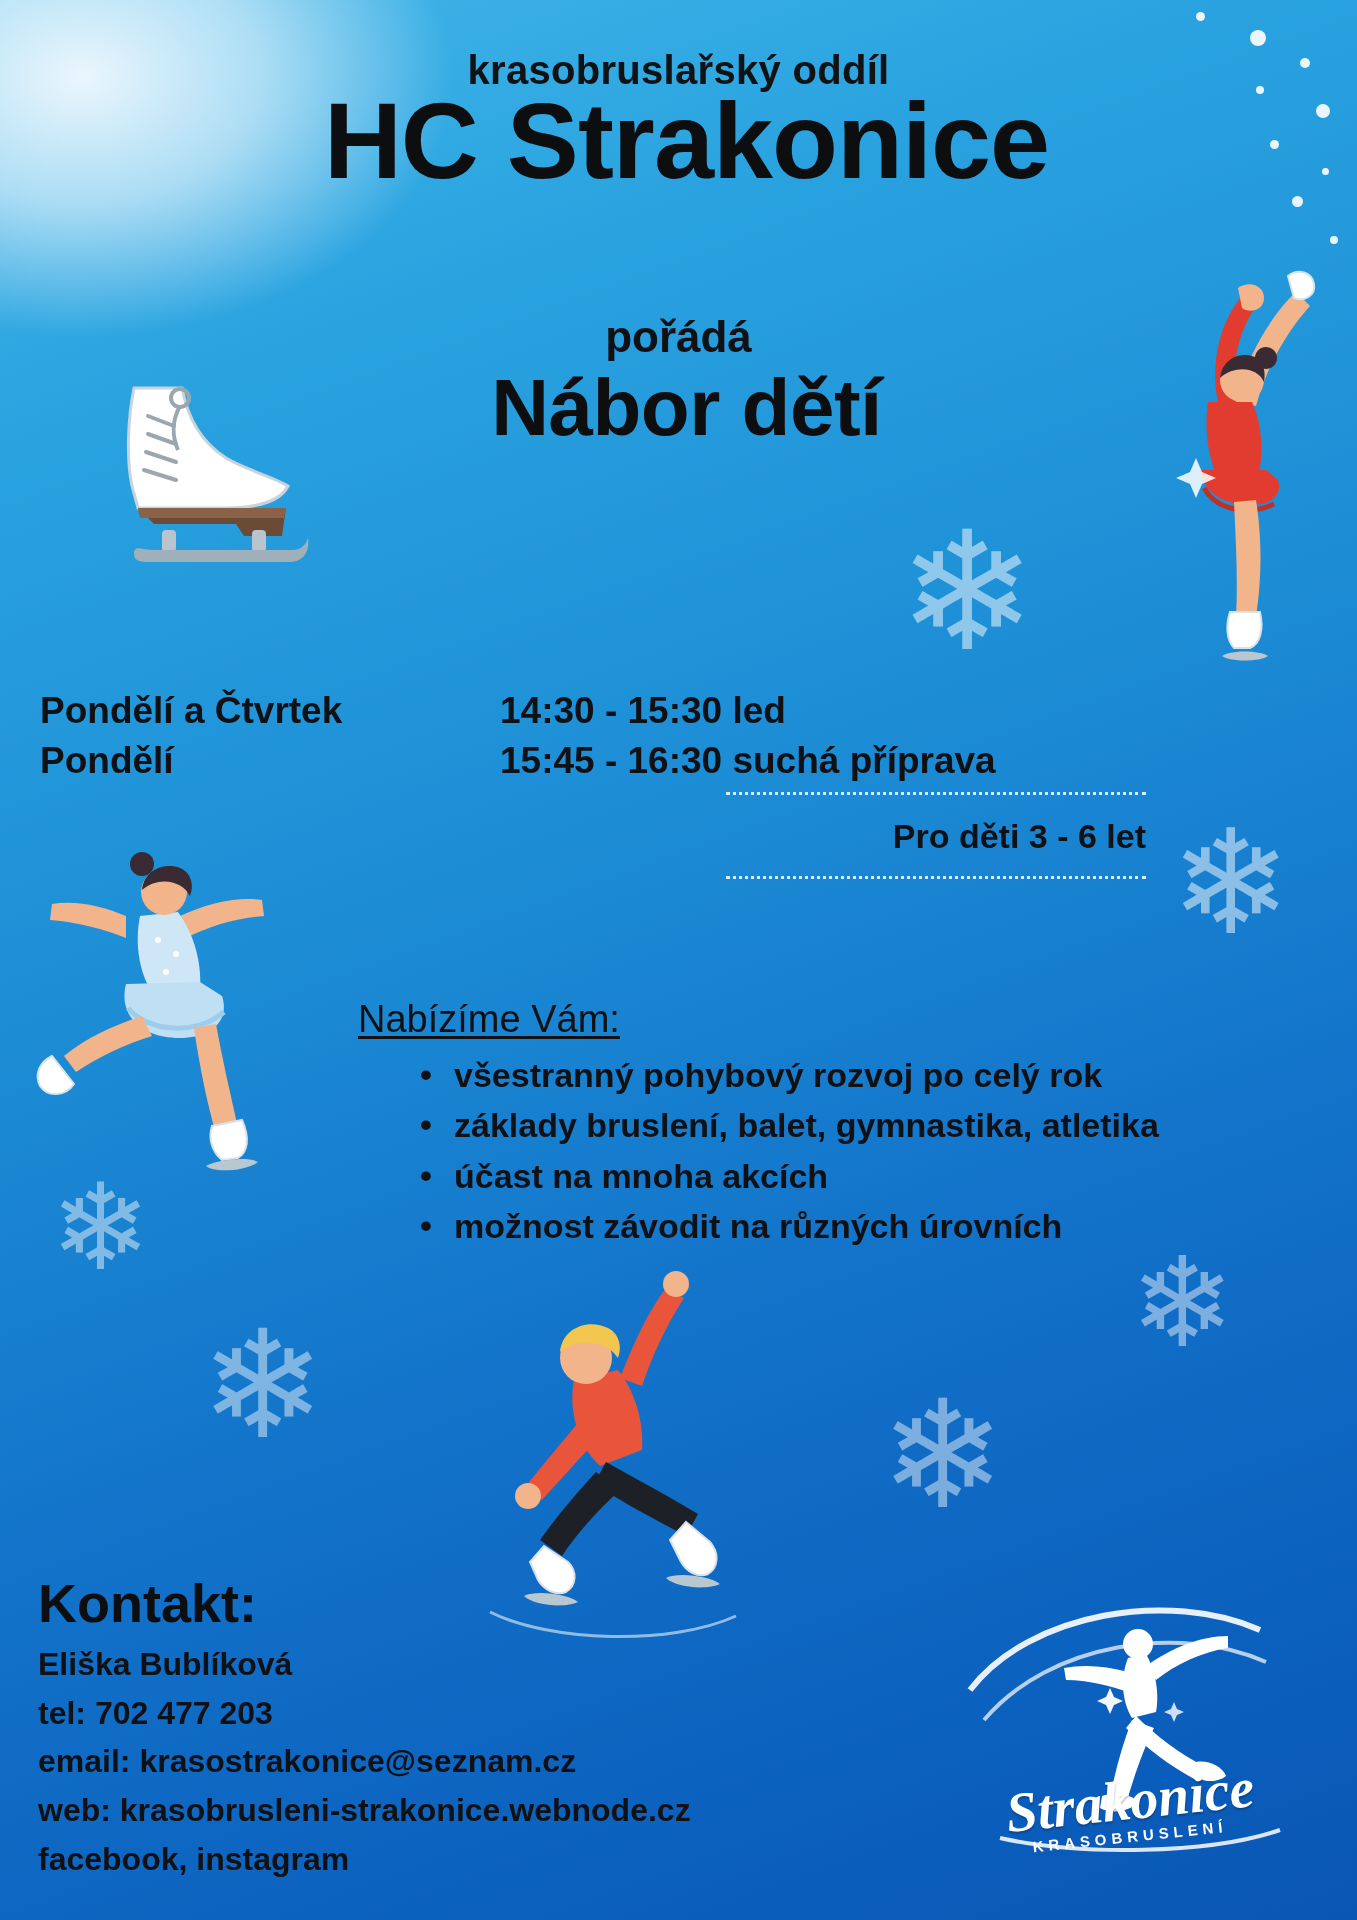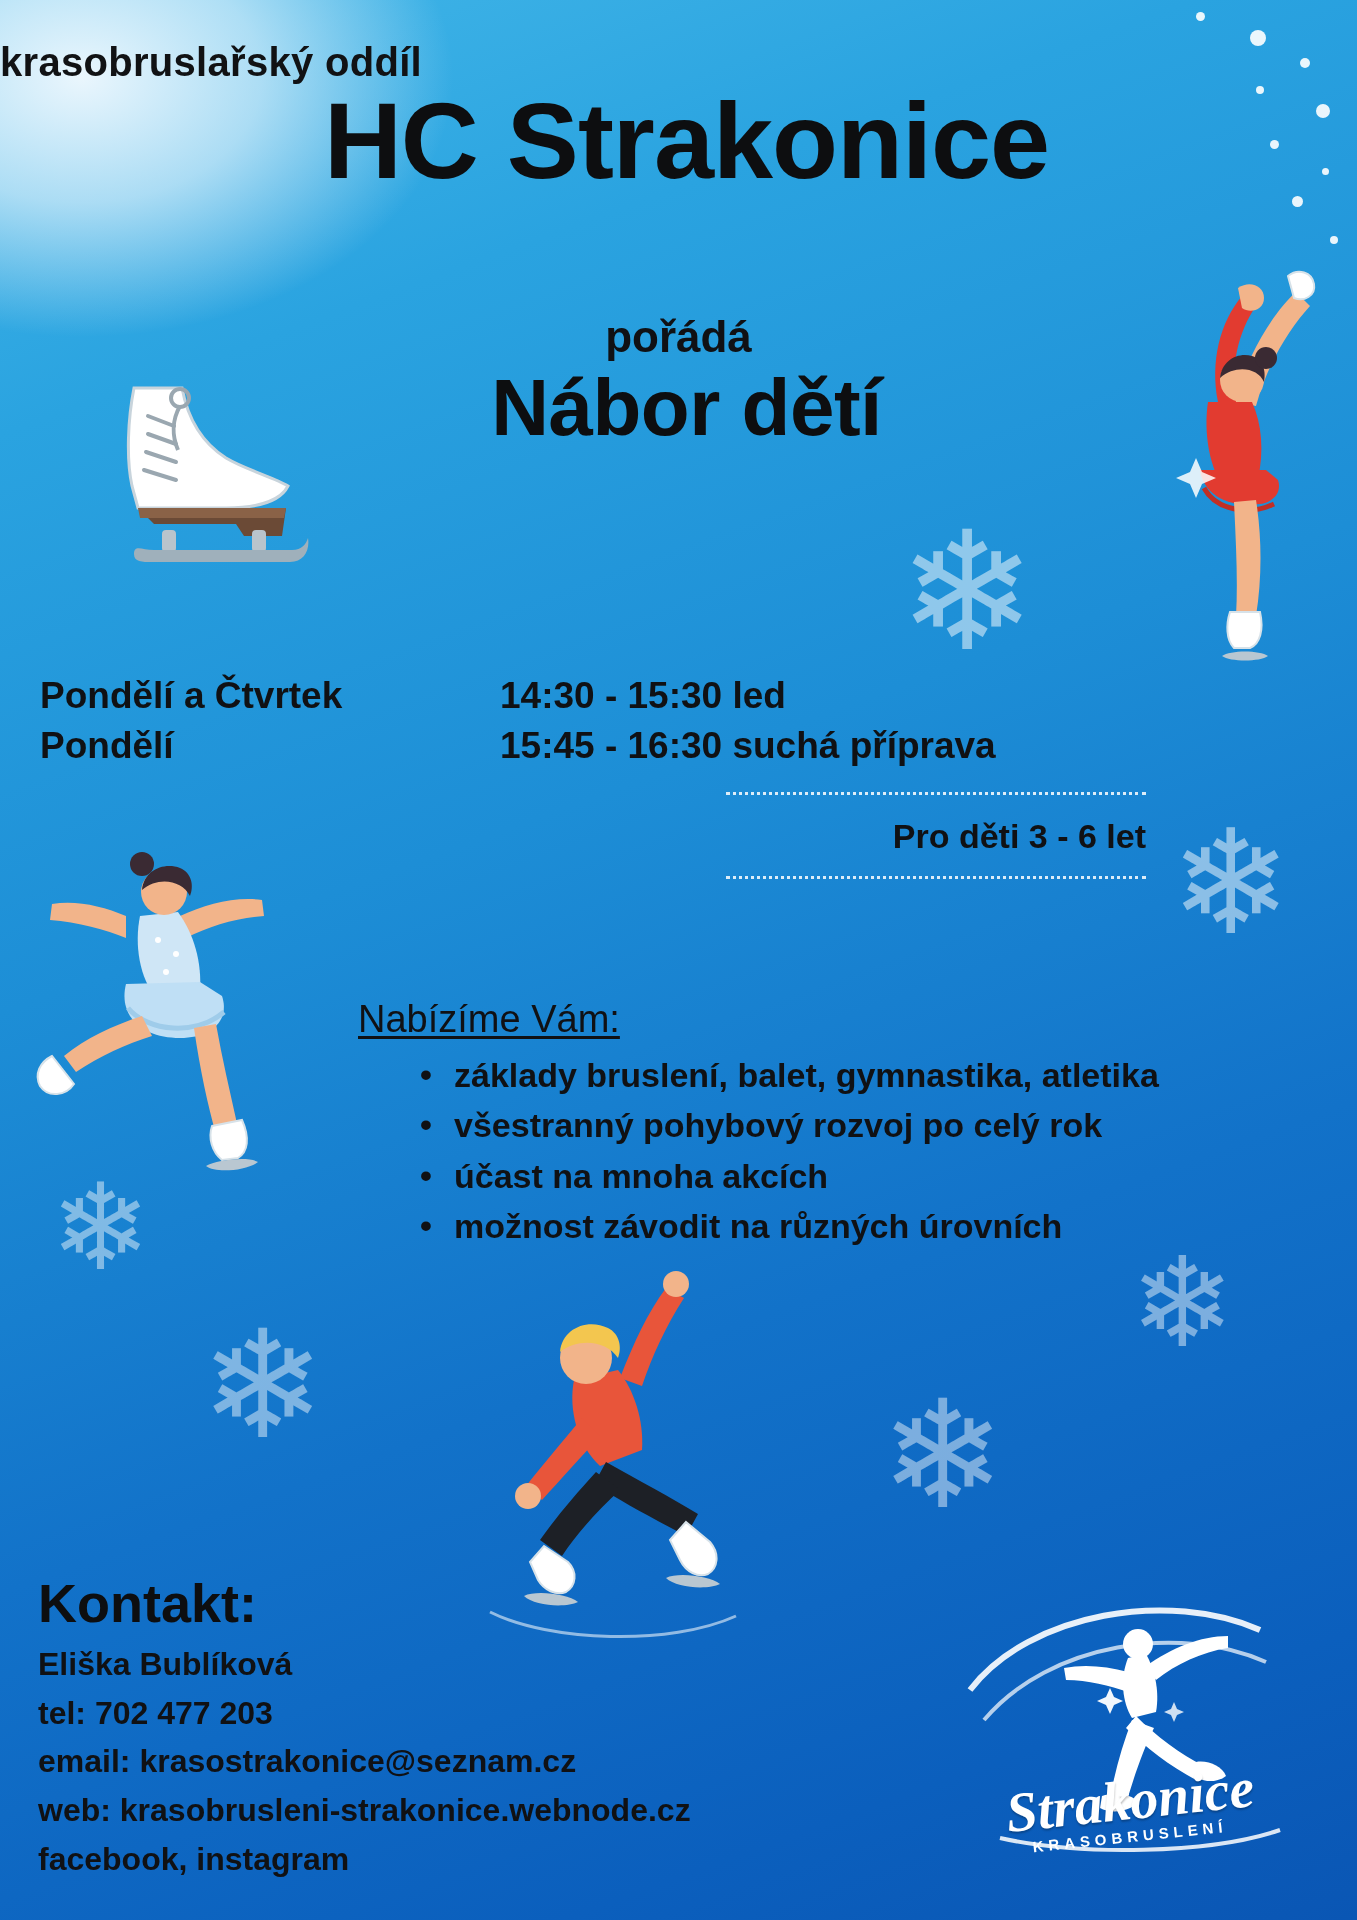--- a/index.html
+++ b/index.html
@@ -37,24 +37,24 @@
     color: #ffffff;
     opacity: 0.55;
     line-height: 1;
     font-family: "DejaVu Sans", sans-serif;
     user-select: none;
   }
 
   
   .kicker {
     position: absolute;
-    top: 40px;
+    top: 48px;
     left: 0;
     width: 100%;
-    text-align: left;
+    text-align: center;
     font-size: 40px;
     font-weight: bold;
     color: #111214;
     letter-spacing: 0.3px;
   }
   .club-title {
     position: absolute;
     top: 84px;
     left: 0;
     width: 100%;
@@ -85,21 +85,21 @@
     font-size: 80px;
     font-weight: bold;
     color: #0d0e10;
     letter-spacing: -0.5px;
     padding-left: 8px;
   }
 
   
   .schedule {
     position: absolute;
-    top: 671px;
+    top: 686px;
     left: 40px;
     width: 1180px;
     font-size: 37px;
     font-weight: bold;
     color: #101114;
     line-height: 1.35;
   }
   .schedule .row {
     display: flex;
   }
@@ -386,22 +386,22 @@
   </div>
 
   <div class="age-block">
     <div class="age-rule"></div>
     <div class="age-text">Pro děti 3 - 6 let</div>
     <div class="age-rule"></div>
   </div>
 
   <div class="offer-title">Nabízíme Vám:</div>
   <ul class="offer-list">
+    <li>všestranný pohybový rozvoj po celý rok</li>
     <li>základy bruslení, balet, gymnastika, atletika</li>
-    <li>všestranný pohybový rozvoj po celý rok</li>
     <li>účast na mnoha akcích</li>
     <li>možnost závodit na různých úrovních</li>
   </ul>
 
   <div class="contact-title">Kontakt:</div>
   <div class="contact-lines">
     <div>Eliška Bublíková</div>
     <div>tel: 702 477 203</div>
     <div>email: krasostrakonice@seznam.cz</div>
     <div>web: krasobrusleni-strakonice.webnode.cz</div>

